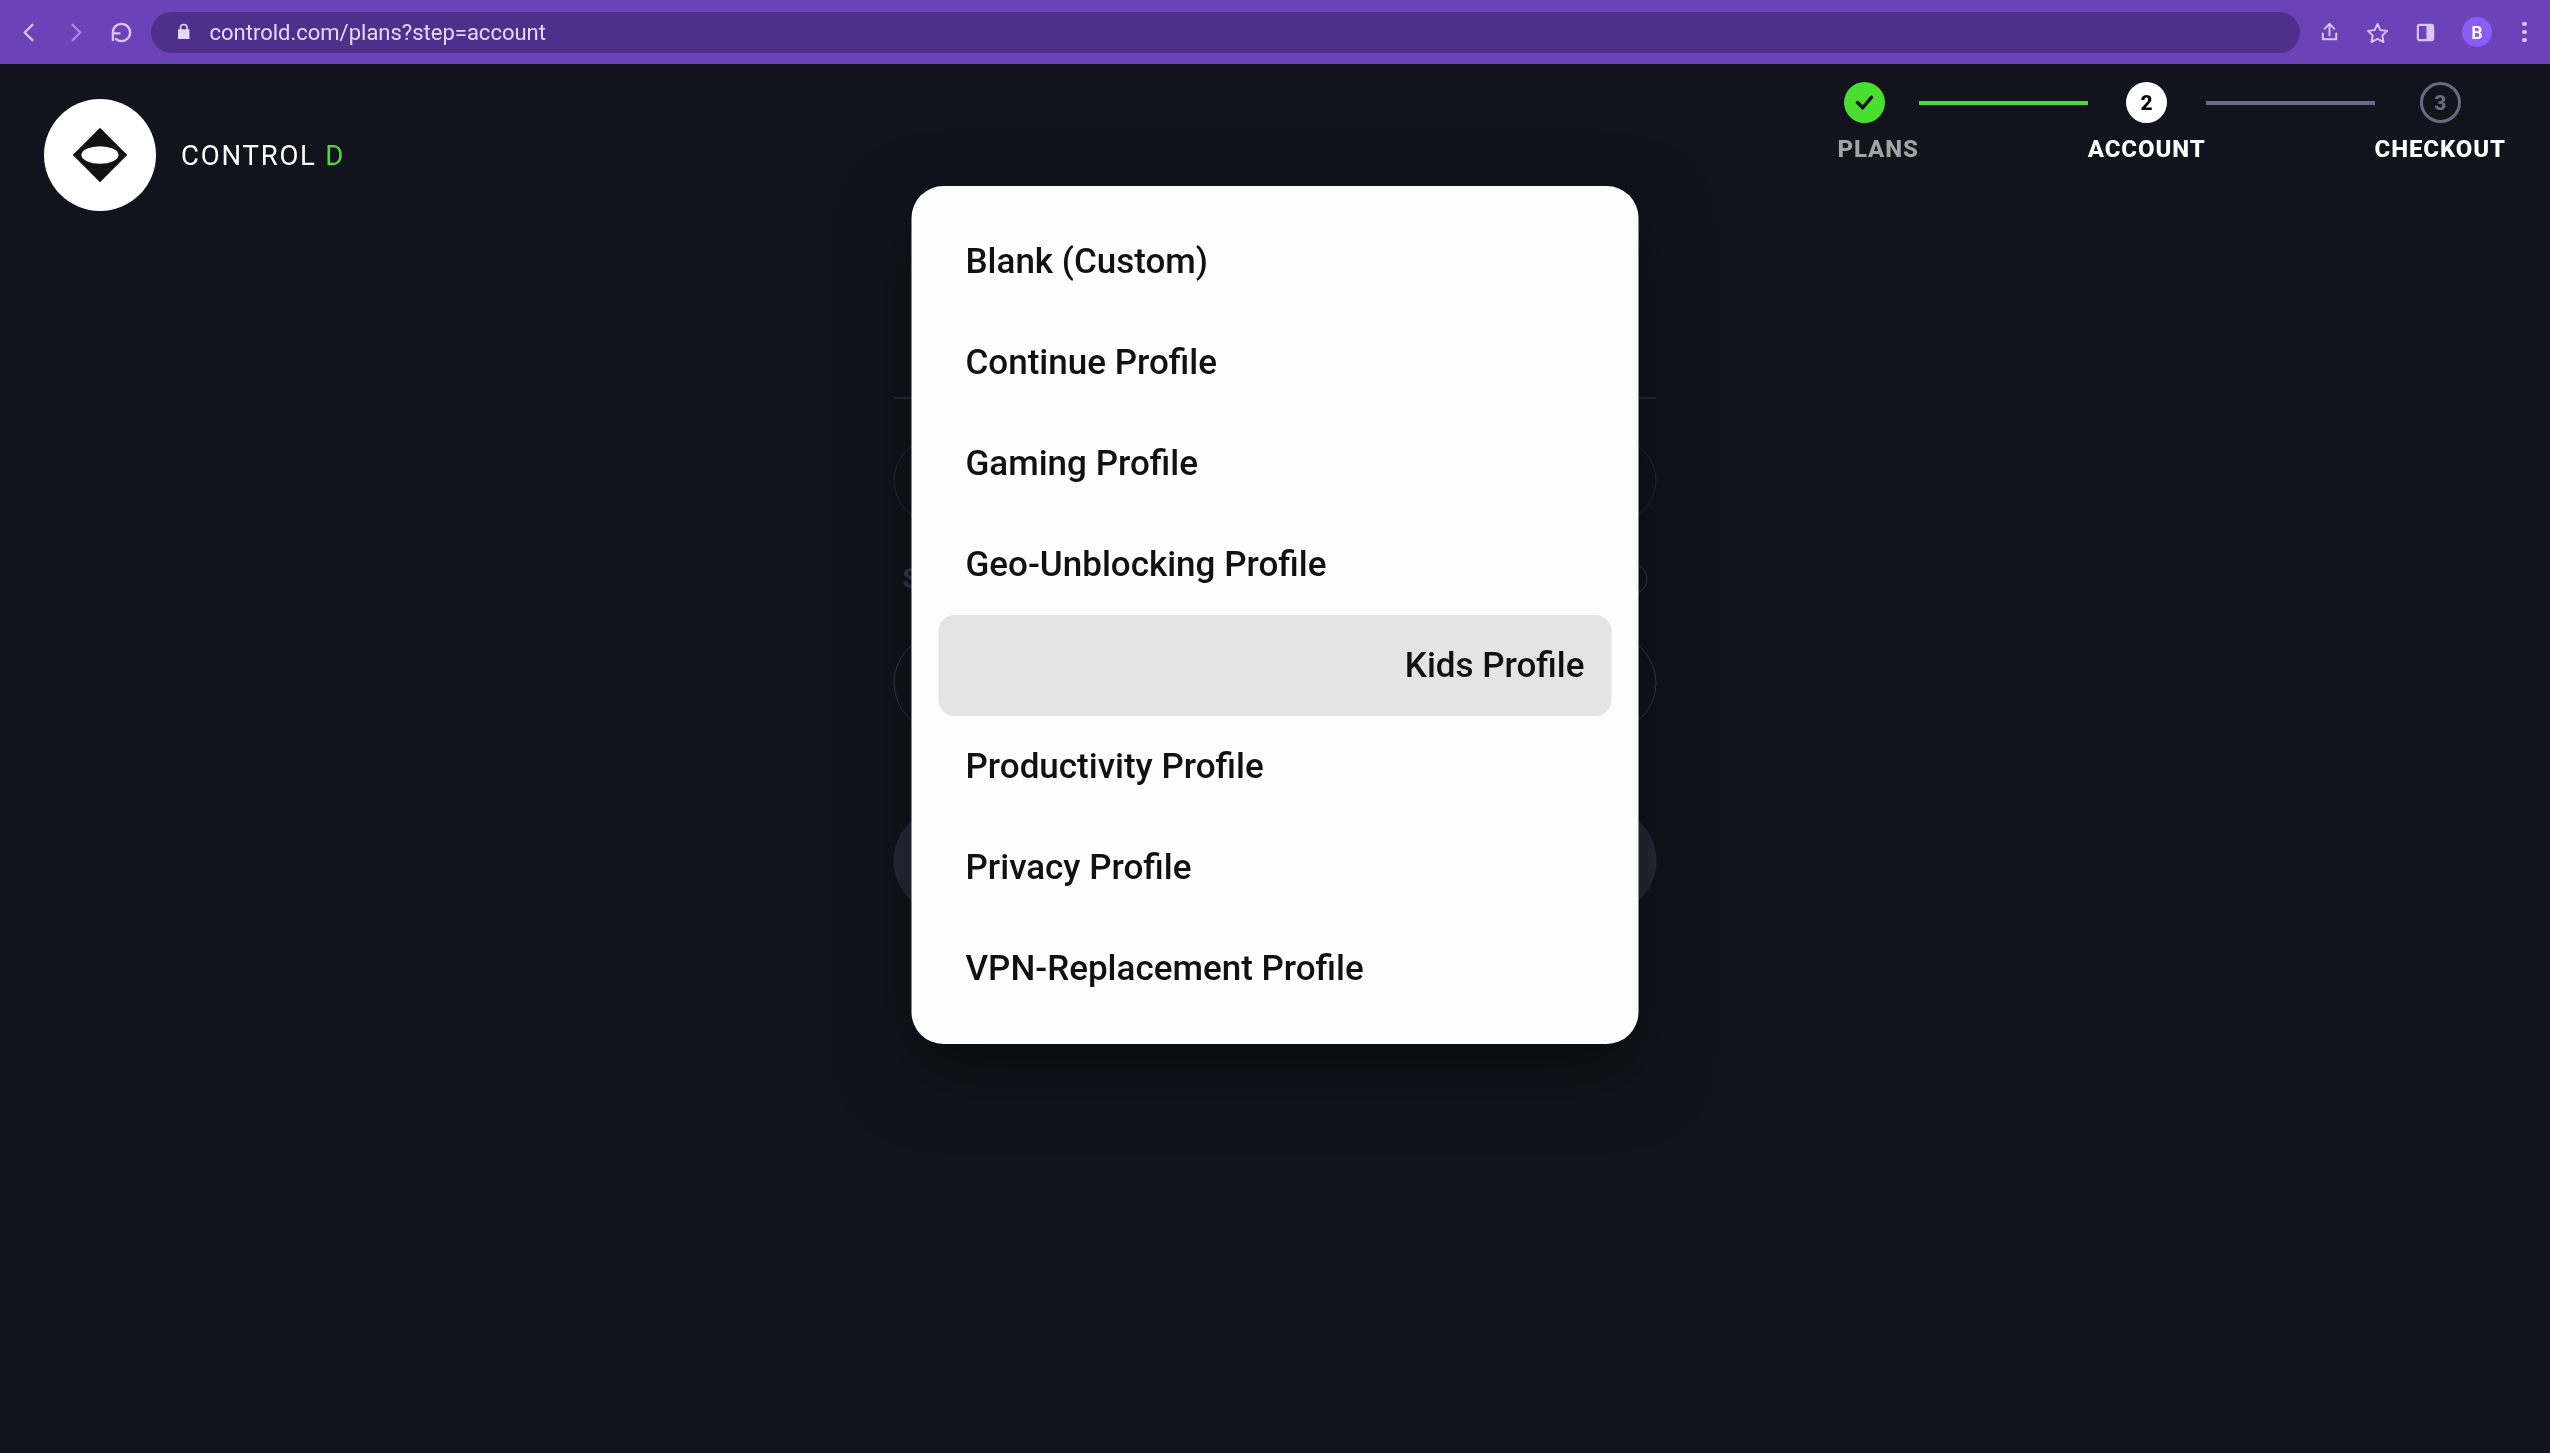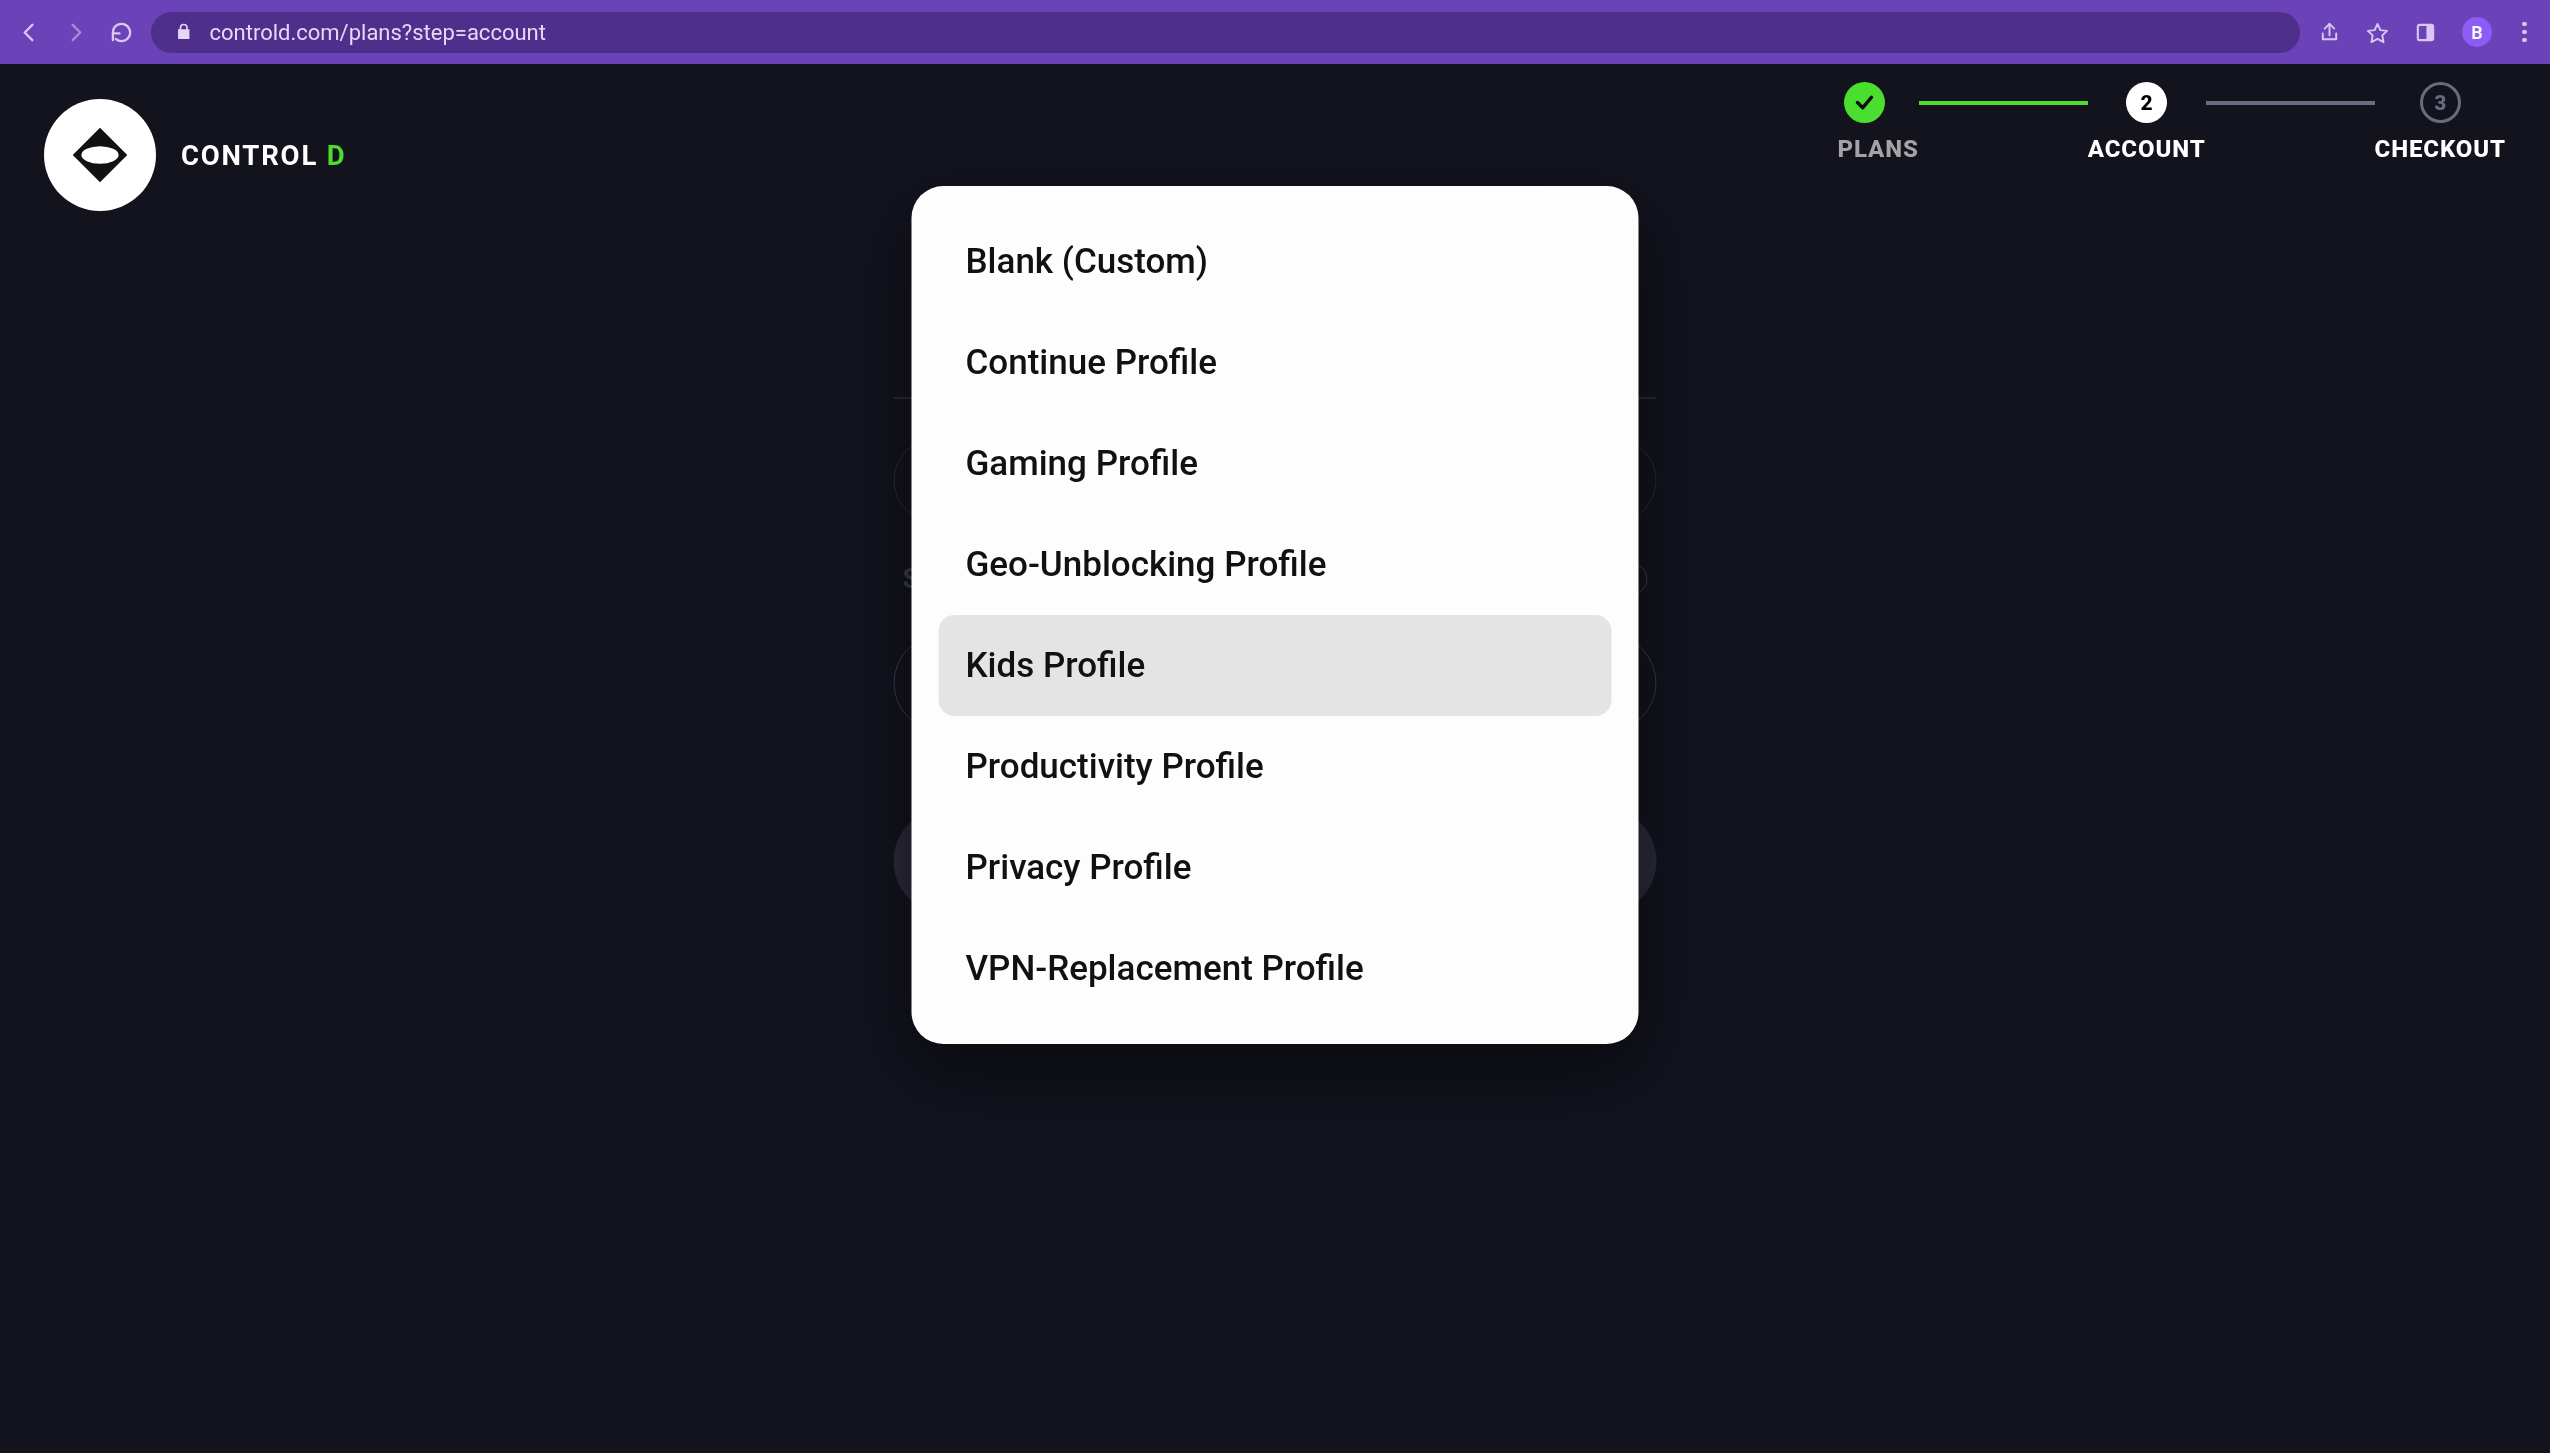--- a/index.html
+++ b/index.html
@@ -61,21 +61,21 @@
       padding: 35px 44px 0;
     }
 
     
     .logo-row { display:flex; align-items:center; gap: 25px; }
     .logo-mark {
       width: 112px; height: 112px; border-radius: 50%; background:#fff;
       display:flex; align-items:center; justify-content:center;
     }
     .logo-mark svg { width: 62px; height: 62px; }
-    .logo-text { font-size: 27.5px; font-weight: 700; letter-spacing: 1.8px; }
+    .logo-text { font-size: 27.5px; font-weight: 400; letter-spacing: 1.8px; }
     .logo-text .d { color: #4ade2e; }
 
     
     .stepper {
       position: absolute;
       top: 18px;
       right: 44px;
       display:flex;
       align-items:flex-start;
     }
@@ -163,21 +163,21 @@
       display:flex; flex-direction:column;
     }
     .dd-item {
       color:#111;
       font-size: 35px;
       padding: 30px 27px;
       border-radius: 16px;
       cursor:pointer;
       font-weight: 500;
     }
-    .dd-item.highlight { background:#e4e4e4; }
+    .dd-item.highlight { background:#e4e4e4;text-align:right; }
 
     svg { display:block; }
   </style>
 </head>
 <body>
 
 <div class="chrome-bar">
   <div class="nav-icons">
     <div class="nav-arrow">
       <svg viewBox="0 0 24 24" fill="none" stroke="currentColor" stroke-width="2.4" stroke-linecap="round" stroke-linejoin="round">

